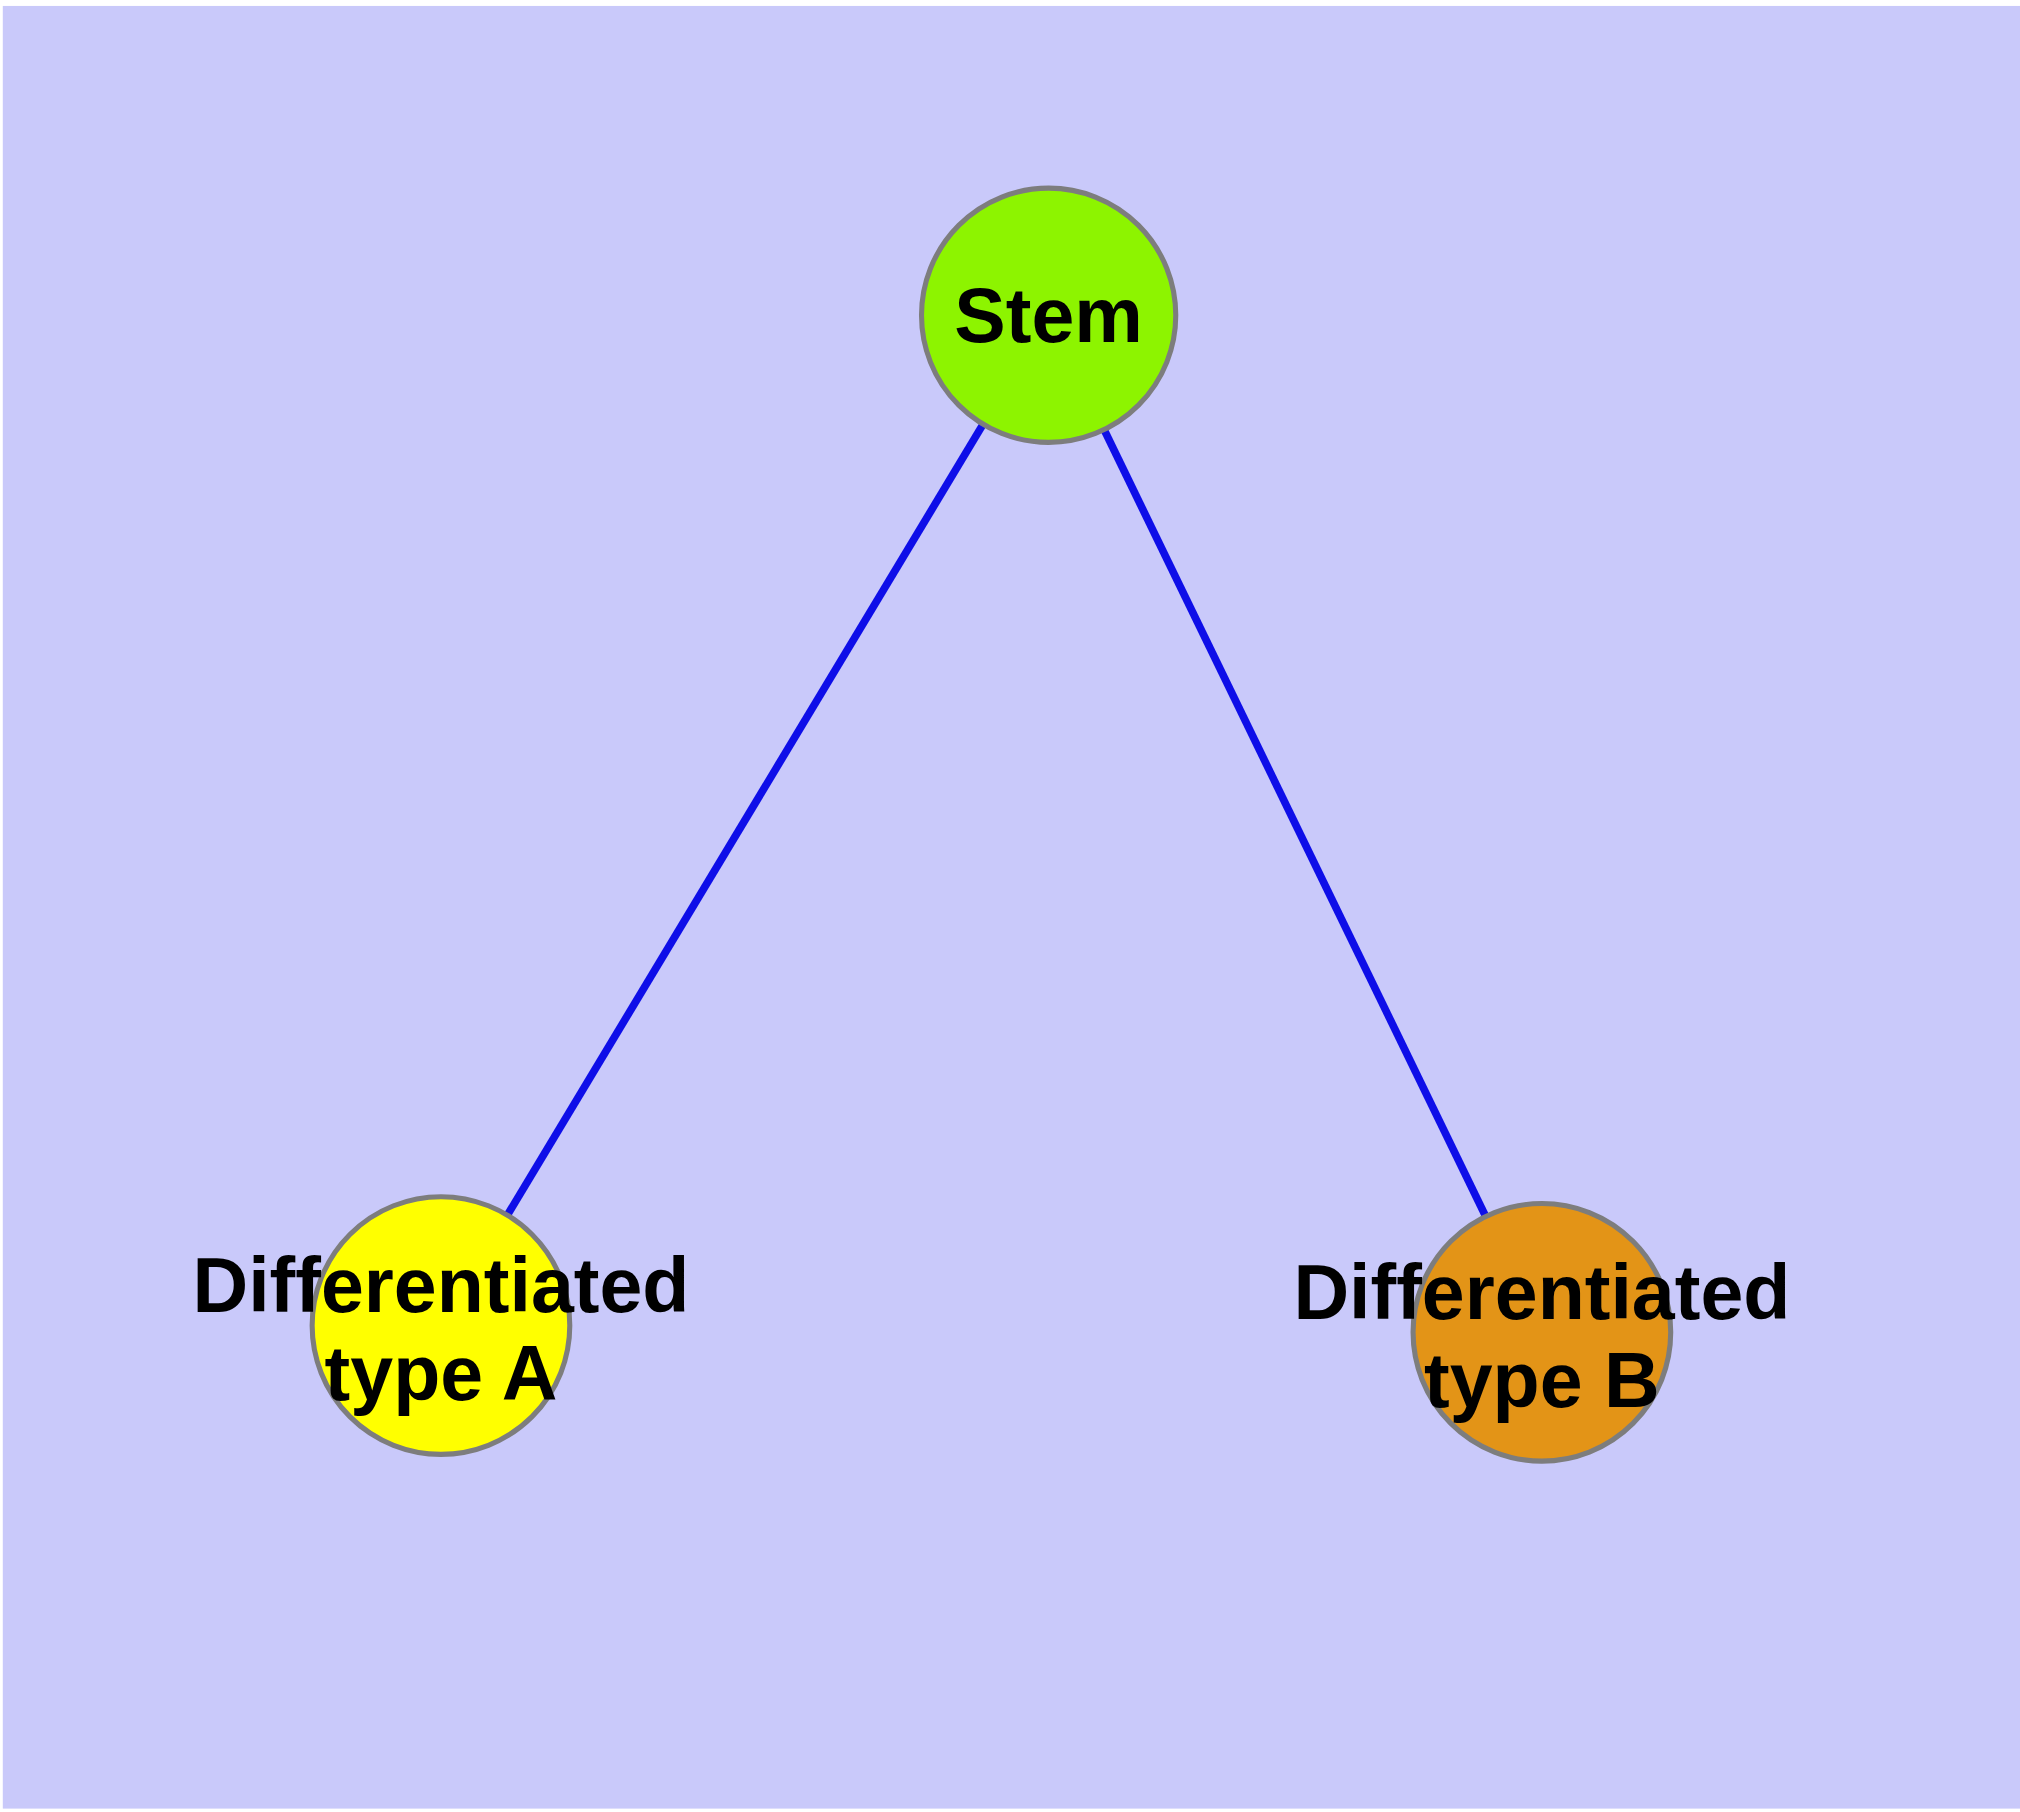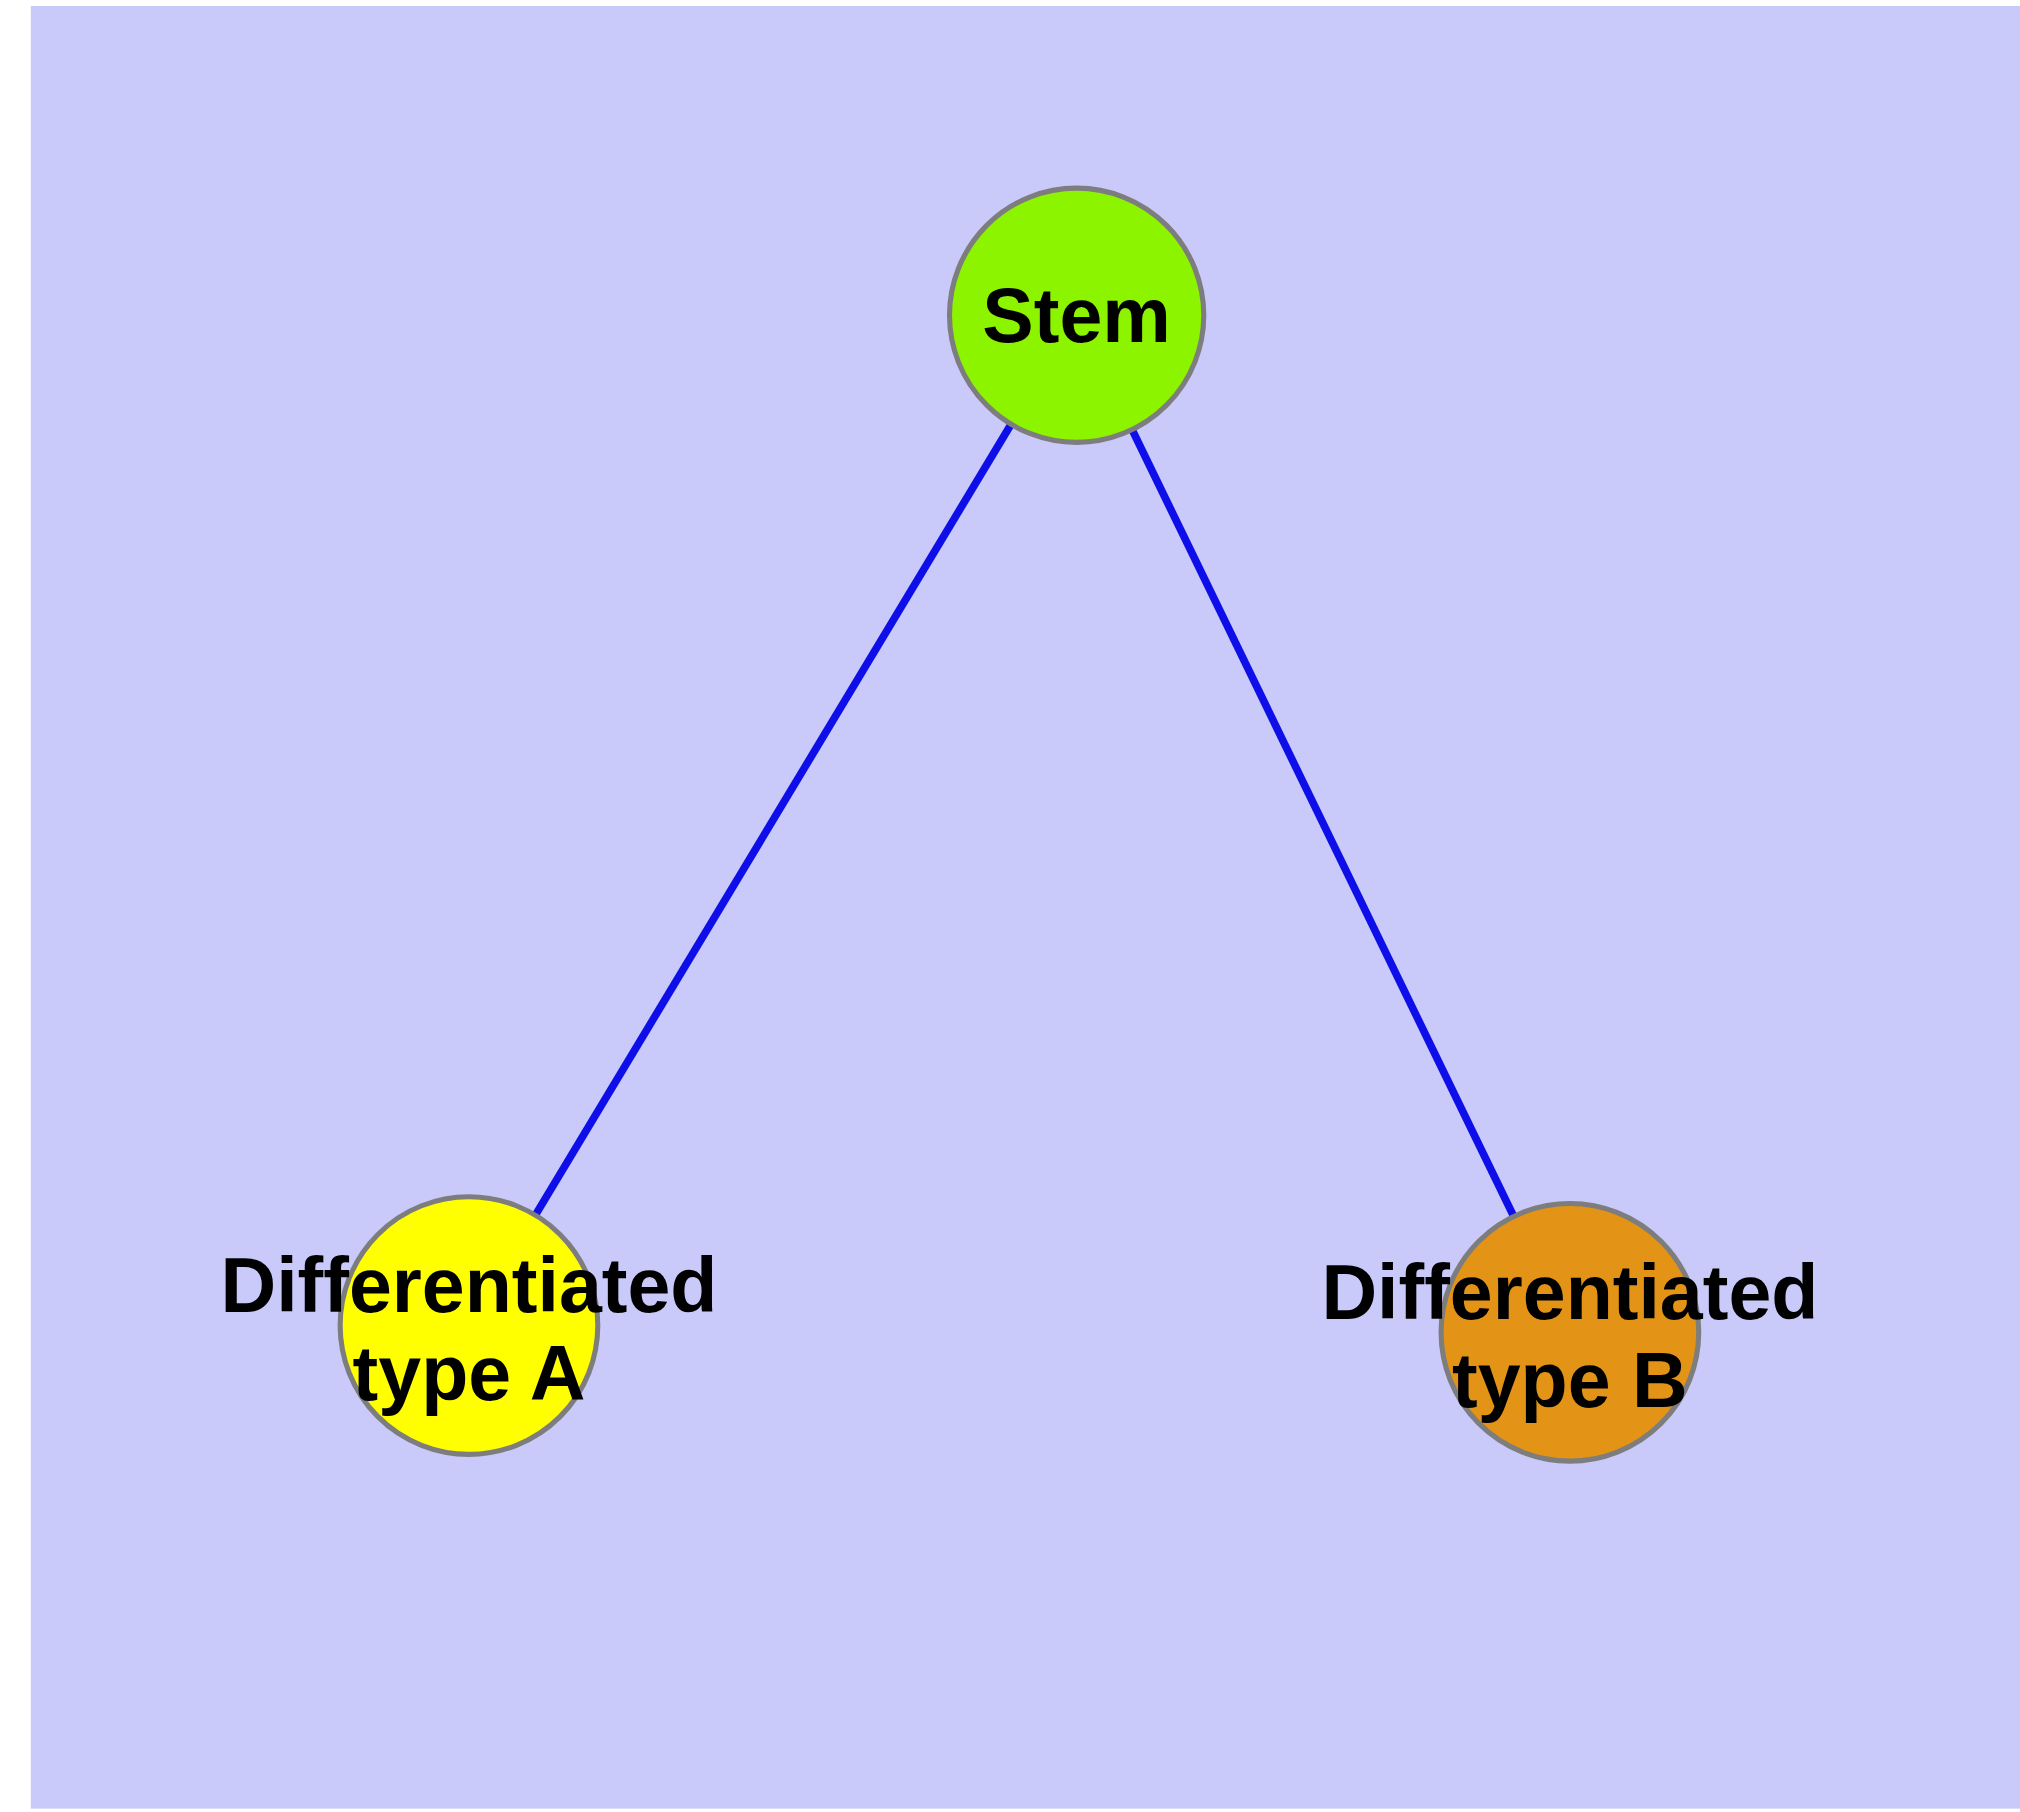--- a/index.html
+++ b/index.html
@@ -7,21 +7,20 @@
     padding: 0;
     background: #ffffff;
     width: 2021px;
     height: 1812px;
     overflow: hidden;
   }
   .stage {
     position: relative;
     width: 1622px;
     height: 1812px;
-    margin-left: 28px;
   }
   svg {
     display: block;
   }
   .node-label {
     font-family: "Liberation Sans", sans-serif;
     font-weight: bold;
     font-size: 91px;
     fill: #000000;
     text-anchor: middle;

